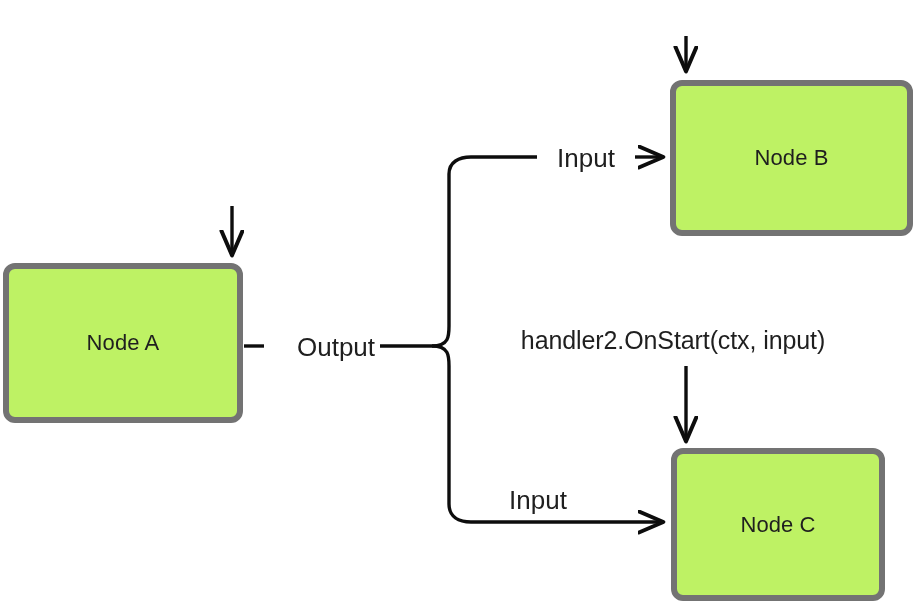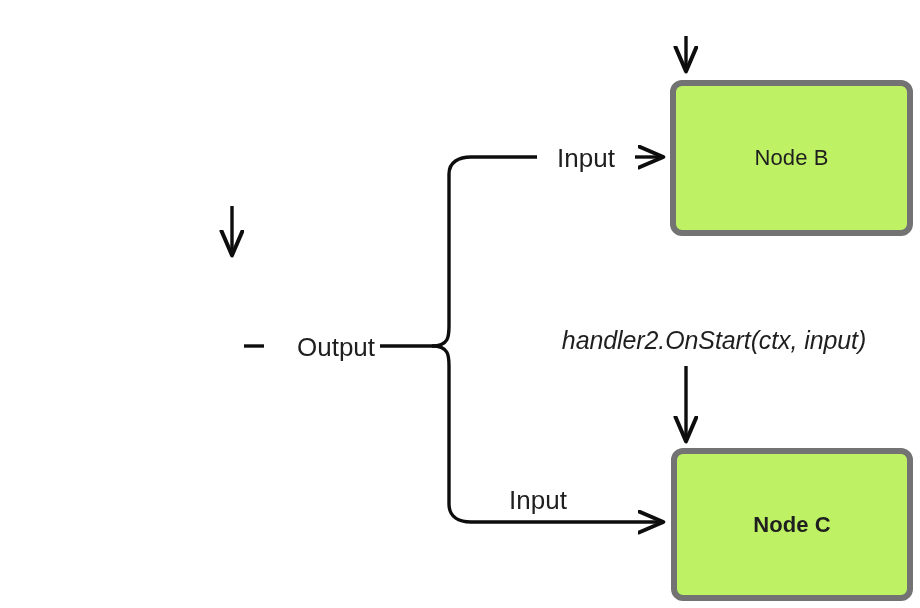--- a/index.html
+++ b/index.html
@@ -73,32 +73,35 @@
 
     <path d="M432,346 C449,346 449,356 449,366 L449,504 C449,517 459,522 471,522 L662,522" fill="none" stroke="#0d0d0d" stroke-width="3.4" stroke-linecap="butt" stroke-linejoin="round" marker-end="url(#arrowhead)"></path>
 
     <path d="M232,206 L232,254" fill="none" stroke="#0d0d0d" stroke-width="3.4" stroke-linecap="butt" marker-end="url(#arrowheadDown)"></path>
 
     <path d="M686,36 L686,70" fill="none" stroke="#0d0d0d" stroke-width="3.4" stroke-linecap="butt" marker-end="url(#arrowheadDown)"></path>
 
     <path d="M686,366 L686,440" fill="none" stroke="#0d0d0d" stroke-width="3.4" stroke-linecap="butt" marker-end="url(#arrowheadDown)"></path>
   </svg>
 
+  <div class="node" style="left:3px;top:263px;width:240px;height:160px;">
+    <span class="node-label">Node A</span>
+  </div>
 
   <div class="node" style="left:670px;top:80px;width:243px;height:156px;">
     <span class="node-label">Node B</span>
   </div>
 
-  <div class="node" style="left:671px;top:448px;width:242px;height:153px;font-weight:bold;">
+  <div class="node" style="left:671px;top:448px;width:214px;height:153px;">
     <span class="node-label">Node C</span>
   </div>
 
 
 
-  <div class="anno" style="left:714px;top:326px;font-style:italic;">
+  <div class="anno" style="left:673px;top:326px;">
     <span>handler2.OnStart(ctx, input)</span>
   </div>
 
   <div class="edge-label" style="left:336px;top:347px;">
     <span>Output</span>
   </div>
 
   <div class="edge-label" style="left:586px;top:158px;">
     <span>Input</span>
   </div>

